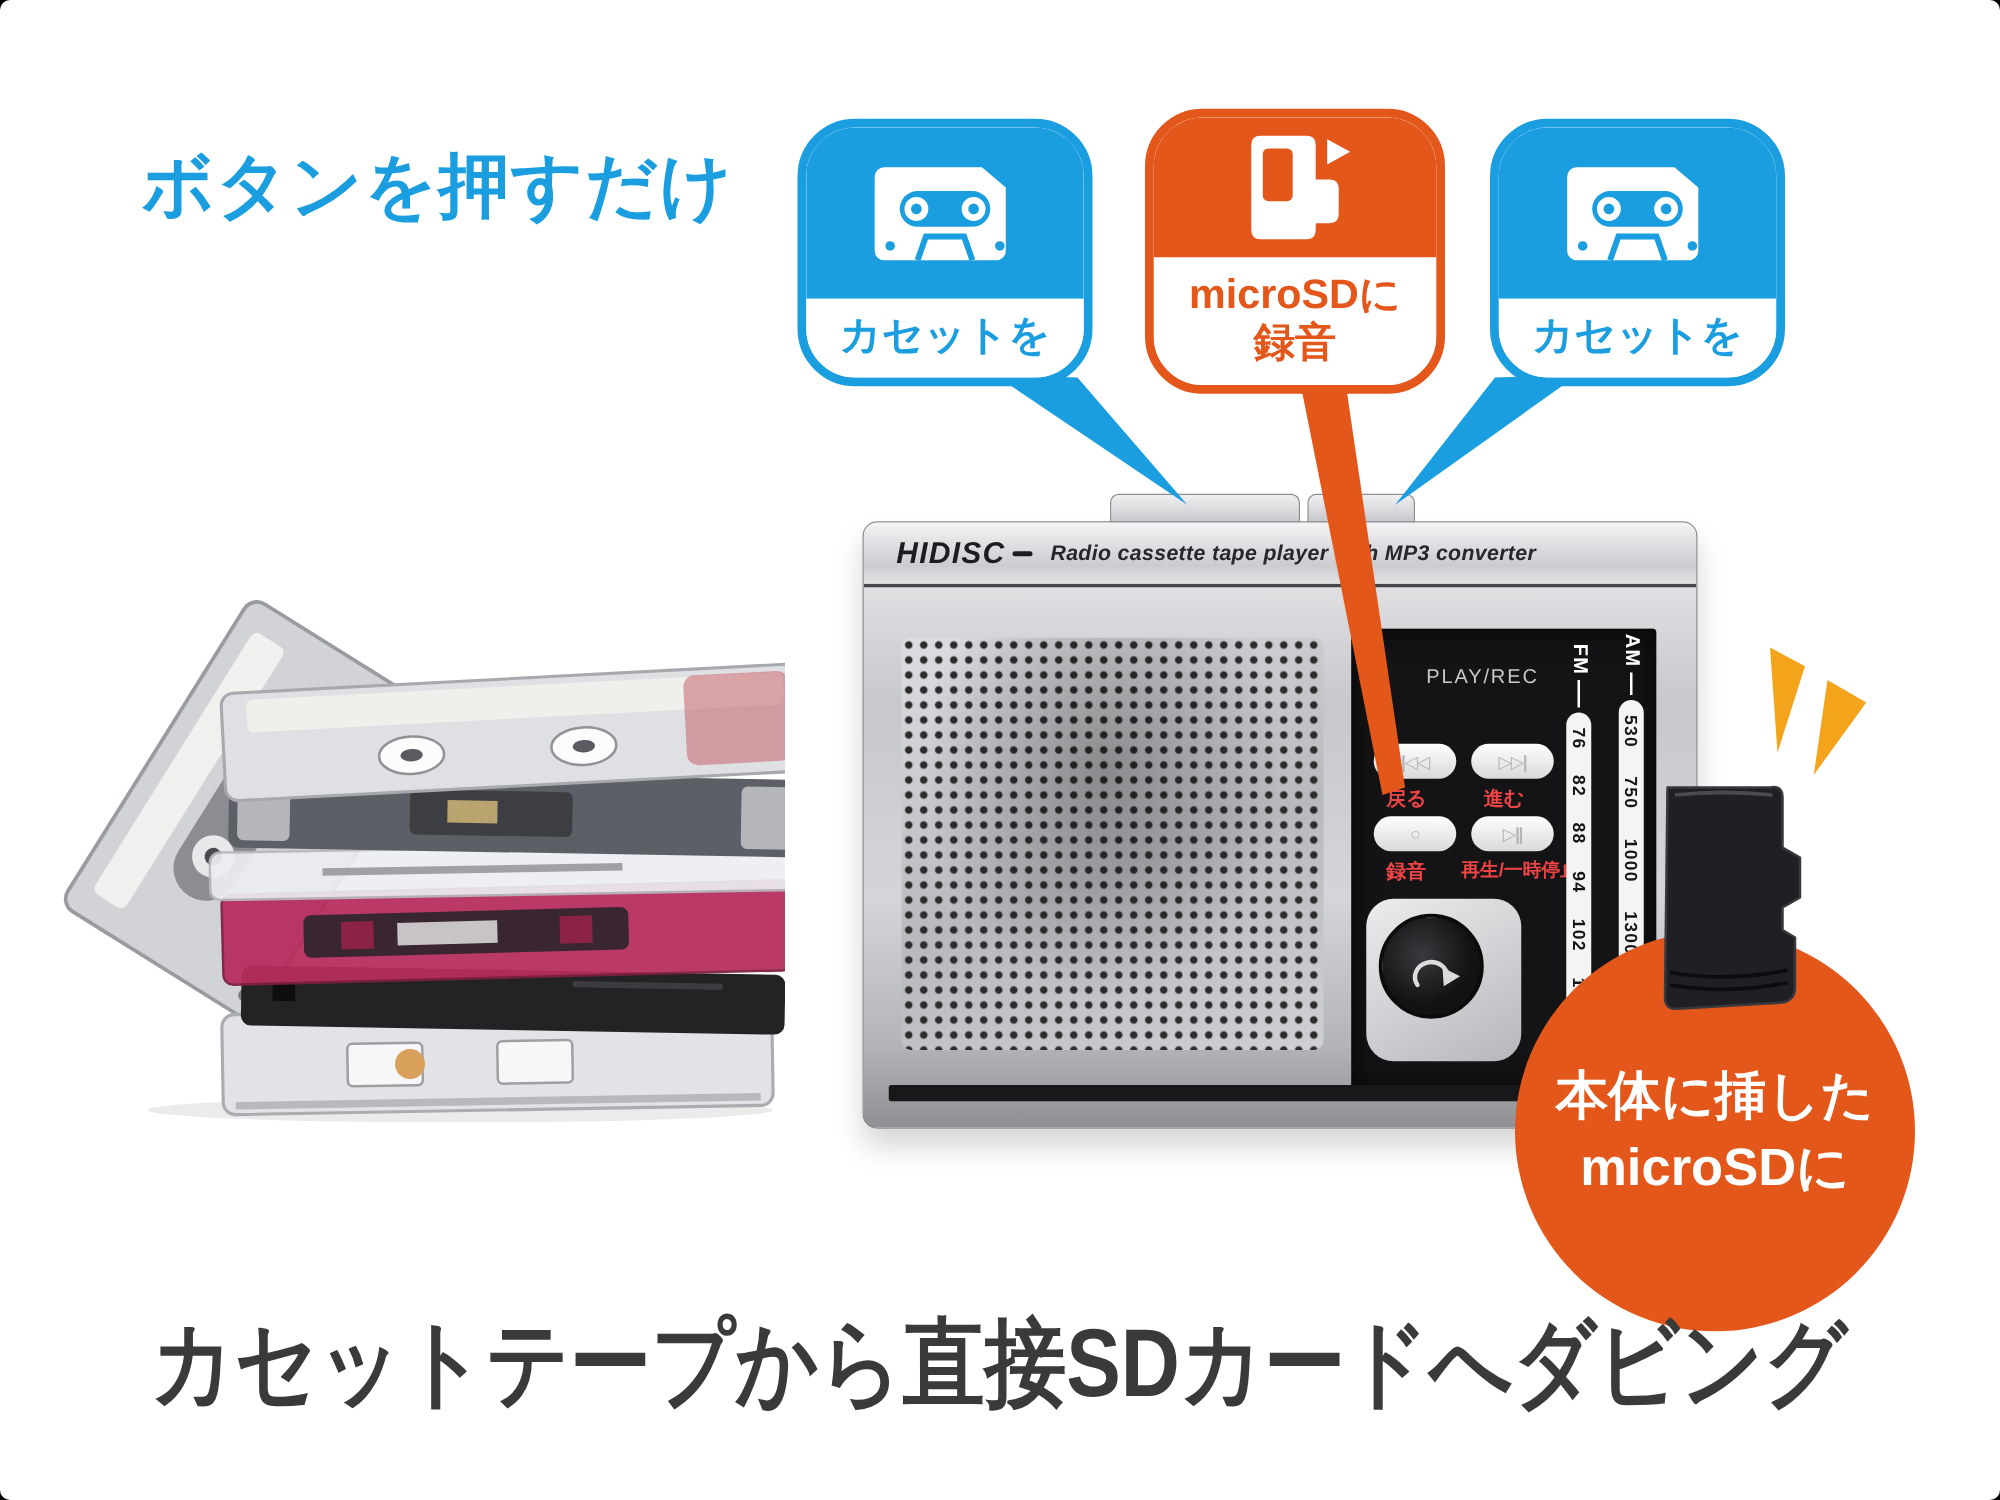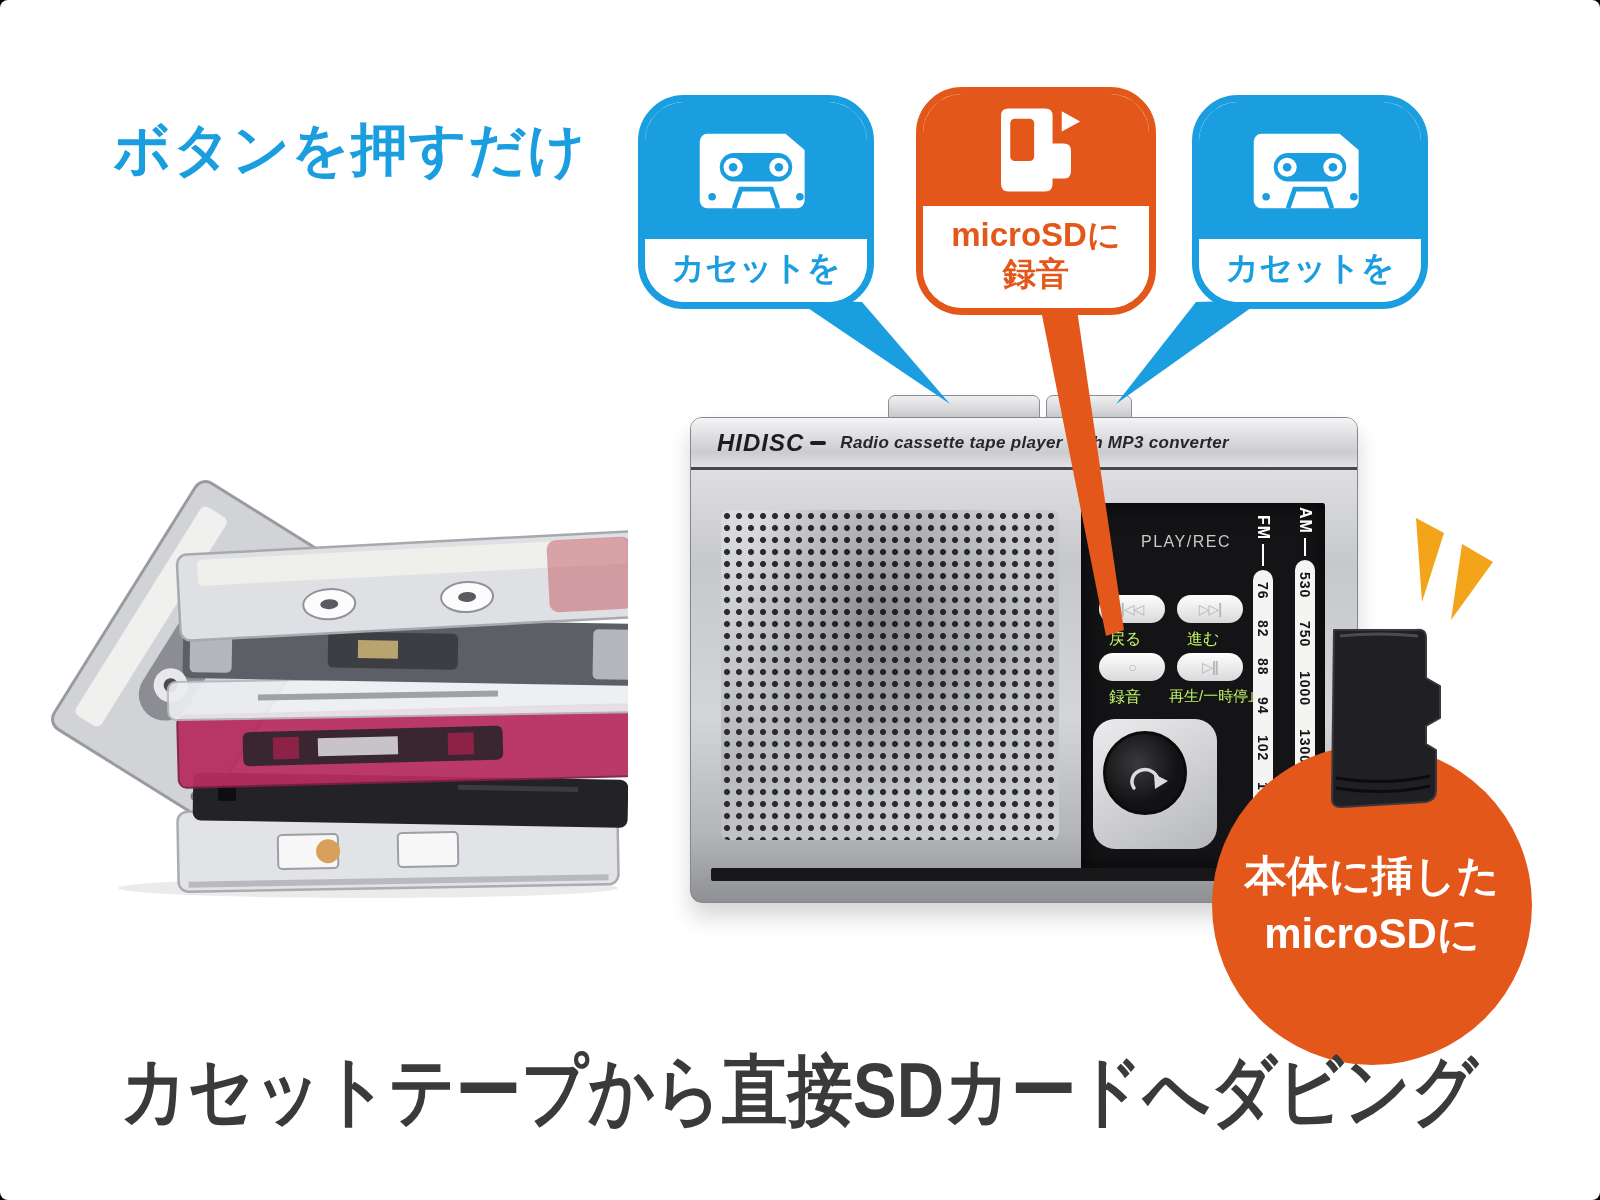--- a/index.html
+++ b/index.html
@@ -52,21 +52,21 @@
   .groove{position:absolute;left:20px;top:450px;width:614px;height:13px;background:#18181a;border-radius:2px;}
 
   .panel{position:absolute;left:390px;top:85px;width:244px;height:368px;background:#141416;border-radius:3px;
     box-shadow:inset 0 0 24px rgba(0,0,0,.8);}
   .panel-title{position:absolute;left:20px;top:30px;width:170px;text-align:center;color:#c9c9c9;
     font-size:16px;letter-spacing:1.5px;}
   .pill{position:absolute;width:66px;height:28px;border-radius:14px;background:linear-gradient(#fefefe,#d9d9db);
     display:grid;place-items:center;color:#b4b5b8;font-size:14px;font-weight:700;letter-spacing:-1px;}
   .pill.p1{left:18px;top:92px;} .pill.p2{left:96px;top:92px;}
   .pill.p3{left:18px;top:150px;} .pill.p4{left:96px;top:150px;}
-  .pill-label{position:absolute;color:#bef264;font-size:16px;font-weight:400;white-space:nowrap;}
+  .pill-label{position:absolute;color:#ef4444;font-size:16px;font-weight:700;white-space:nowrap;}
   .pl1{left:28px;top:126px;} .pl2{left:106px;top:126px;}
   .pl3{left:28px;top:184px;} .pl4{left:88px;top:184px;font-size:15px;}
   .knob{position:absolute;left:12px;top:216px;width:124px;height:130px;border-radius:22px;
     background:linear-gradient(150deg,#ececee,#b6b7bb);}
   .knob-circle{position:absolute;left:10px;top:12px;width:84px;height:84px;border-radius:50%;
     background:radial-gradient(circle at 40% 38%, #3a3a3e, #121214 60%);border:3px solid #0b0b0c;}
   .knob-circle svg{position:absolute;left:20px;top:26px;}
 
   .dial-col{position:absolute;display:flex;flex-direction:column;align-items:center;width:24px;}
   .dial-col.fm{left:170px;top:12px;} .dial-col.am{left:212px;top:4px;}

